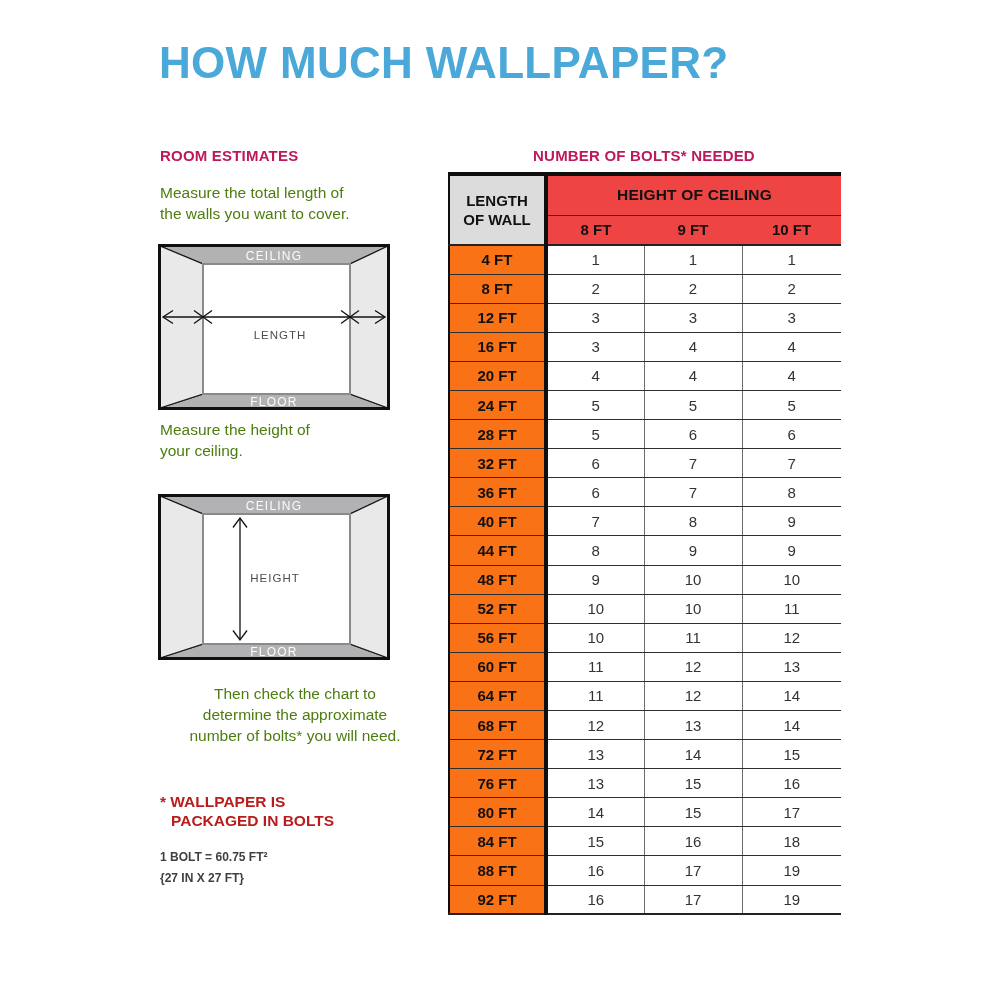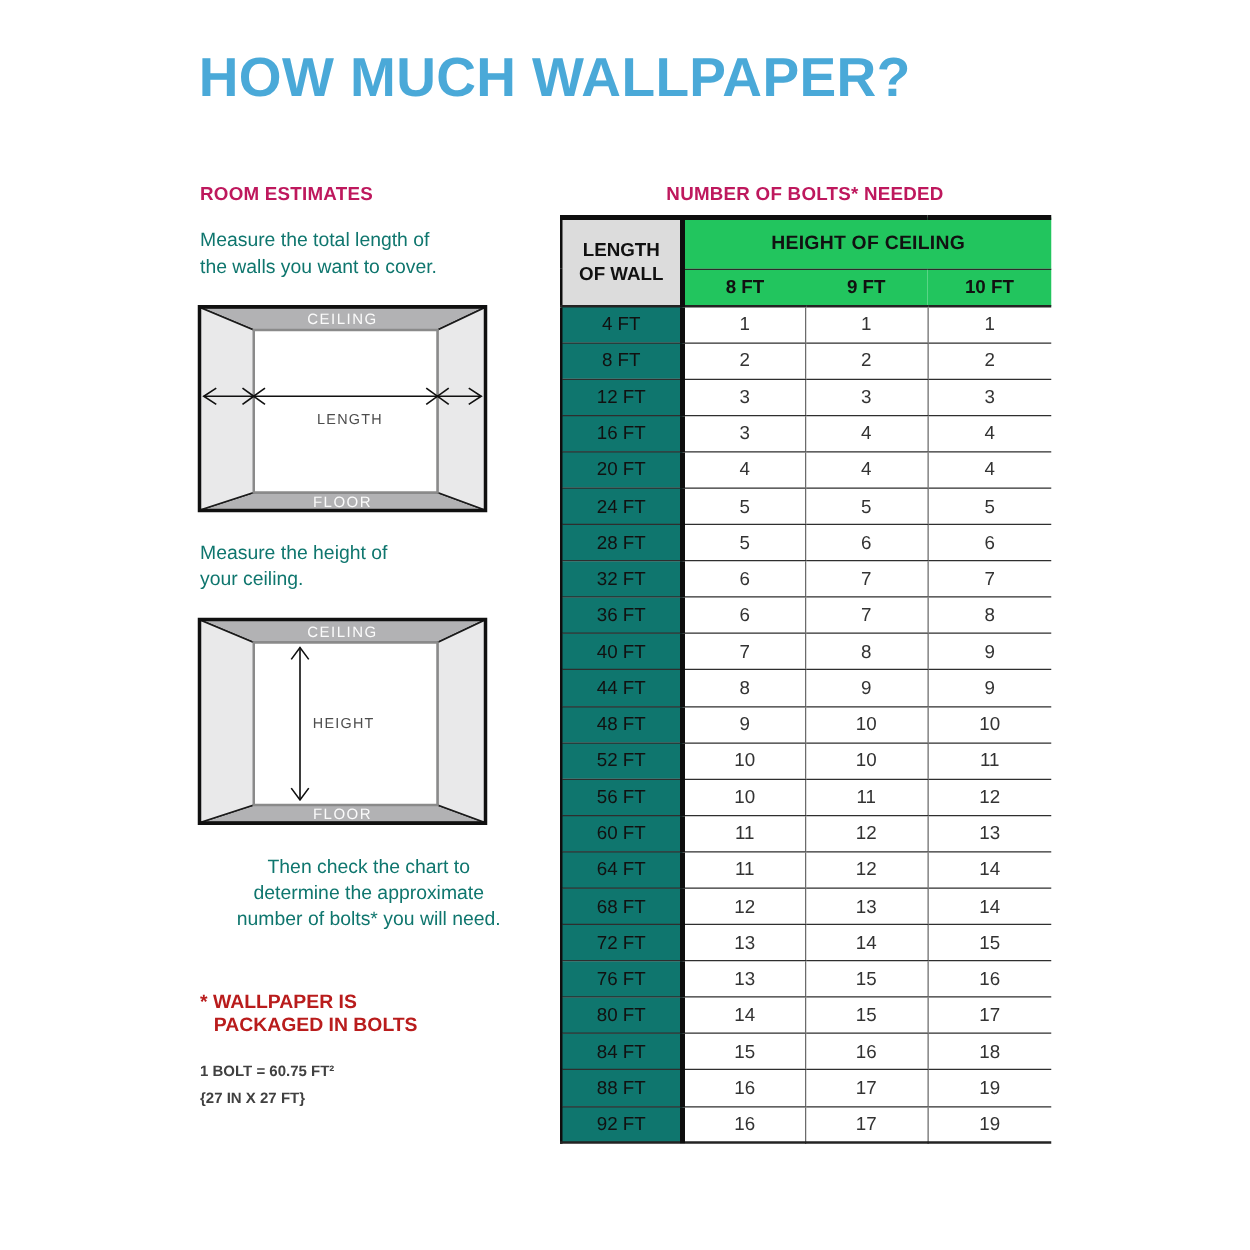--- a/index.html
+++ b/index.html
@@ -16,25 +16,25 @@
     font-size: 44px; font-weight: bold; color: #4AA9D8; letter-spacing: 0.3px;
   }
   .section-heading {
     font-size: 15px; font-weight: bold; color: #be185d; letter-spacing: 0.2px;
   }
   #room-estimates-heading { left: 160px; top: 147px; }
   #bolts-heading { left: 448px; top: 147px; width: 392px; text-align: center; }
 
   .step-text {
     left: 160px; width: 270px;
-    font-size: 15.5px; line-height: 21px; color: #0f766e;
+    font-size: 15.5px; line-height: 21px; color: #4d7c0f;
     white-space: pre-line;
   }
   #step1 { top: 182px; }
-  #step2 { top: 432px; }
+  #step2 { top: 419px; }
   #step3 { top: 683px; text-align: center; }
 
   .room-svg { left: 158px; }
   #diagram-length { top: 244px; }
   #diagram-height { top: 494px; }
 
   .footnote {
     left: 160px; top: 792px;
     font-size: 15.5px; font-weight: bold; color: #b91c1c; line-height: 19px;
   }
@@ -51,26 +51,26 @@
     border-top: 4px solid #0e0e0e;
     border-left: 2px solid #0e0e0e;
     border-bottom: 2px solid #232323;
   }
   col.c1 { width: 97px; } col.c2 { width: 98px; } col.c3 { width: 98px; } col.c4 { width: 99px; }
   th, td { text-align: center; vertical-align: middle; padding: 0; }
   .wall-col {
     background: #dcdcdc; font-weight: bold; font-size: 15px; color: #111;
     border-right: 4px solid #0e0e0e;
   }
-  thead th { background: #22c55e; color: #111; }
+  thead th { background: #ef4444; color: #111; }
   th.wall-header { white-space: pre-line; font-size: 15px; line-height: 19px; border-bottom: 2.5px solid #232323; }
   th.group-header { font-size: 15.5px; height: 41px; border-bottom: 1.5px solid #2b2b2b; letter-spacing: 0.2px; }
   tr.sub-header th { font-size: 15px; height: 30px; border-bottom: 2.5px solid #232323; }
   tbody td { height: 29.1px; font-size: 15px; color: #333; border-bottom: 1.5px solid #2e2e2e; }
-  tbody td.wall-cell { background: #0f766e; font-weight: normal; color: #111; border-right: 4px solid #0e0e0e; margin-left: 43px; }
+  tbody td.wall-cell { background: #f97316; font-weight: bold; color: #111; border-right: 4px solid #0e0e0e; margin-left: 43px; }
   tbody td.vsep { border-left: 1.5px solid #6b6b6b; }
 
   
   .band-label { fill: #fbfbfb; font-size: 12px; letter-spacing: 1.2px; font-family: "Liberation Sans", sans-serif; }
   .measure-label { fill: #4d4d4d; font-size: 11.5px; letter-spacing: 1px; font-family: "Liberation Sans", sans-serif; }
 </style>
 </head>
 <body>
 
 <h1 class="abs page-title">HOW MUCH WALLPAPER?</h1>

